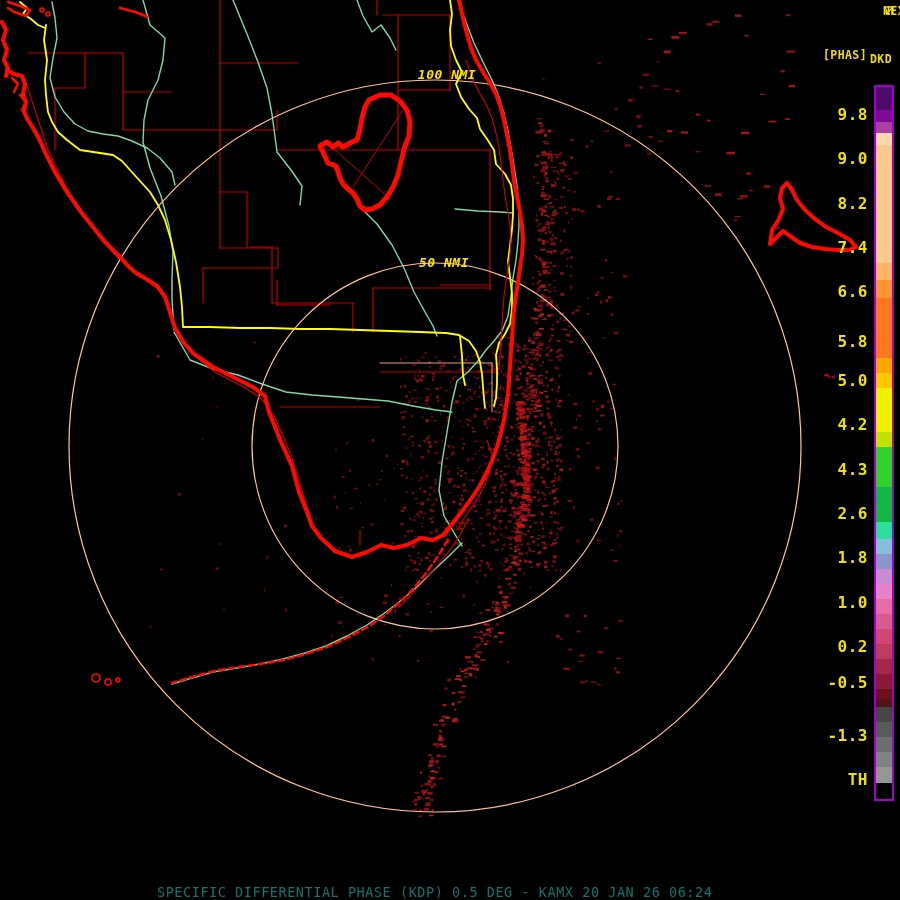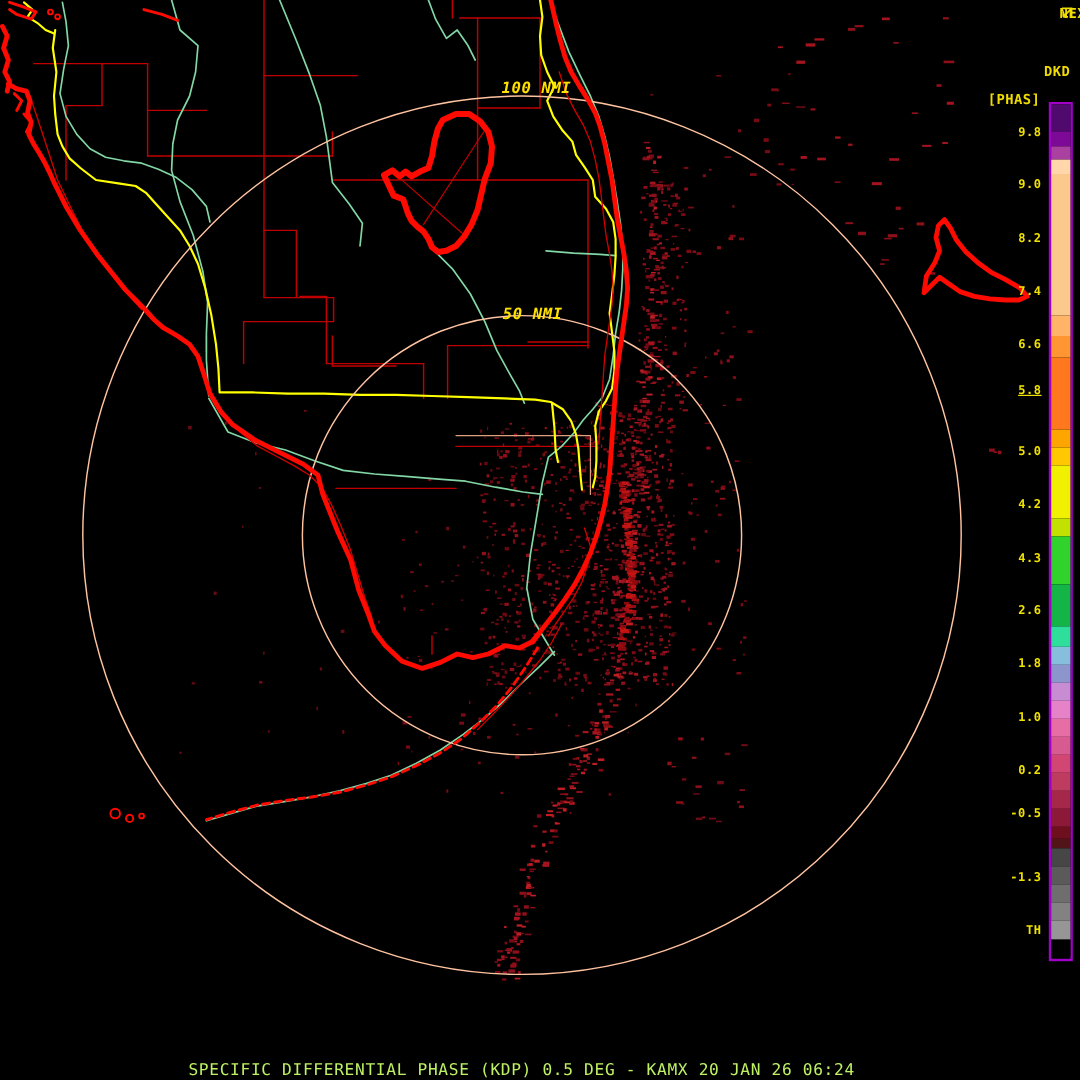--- a/index.html
+++ b/index.html
@@ -3,26 +3,26 @@
 <meta charset="utf-8">
 <style>
   html,body{margin:0;padding:0;background:#000;}
   #stage{position:relative;width:900px;height:900px;background:#000;overflow:hidden;
          font-family:"DejaVu Sans Mono","Liberation Mono",monospace;}
   #map-svg{position:absolute;left:0;top:0;}
   .lbl{position:absolute;white-space:pre;}
   #title-row{position:absolute;top:5px;right:5px;display:flex;align-items:center;gap:4px;}
   #title-text{color:#f0dc00;font-size:11.5px;font-weight:bold;letter-spacing:.4px;}
   #prod-code{position:absolute;top:52px;right:8px;color:#f0dc00;font-size:11.5px;font-weight:bold;letter-spacing:.4px;}
-  #prod-units{position:absolute;top:76px;right:33px;color:#f0dc00;font-size:11.5px;font-weight:bold;letter-spacing:.4px;margin-left:20px;}
+  #prod-units{position:absolute;top:48px;right:33px;color:#f0dc00;font-size:11.5px;font-weight:bold;letter-spacing:.4px;margin-left:20px;}
   #colorbar{position:absolute;left:874px;top:85px;width:20px;height:716px;border:2px solid #a000c8;box-sizing:border-box;background:#000;}
   .cbar-seg{width:100%;}
-  .cbar-lbl{position:absolute;right:32px;color:#f0e100;font-size:10px;font-weight:bold;letter-spacing:.5px;text-align:right;}
+  .cbar-lbl{position:absolute;right:32px;color:#f0e100;font-size:16px;font-weight:bold;letter-spacing:.5px;text-align:right;}
   .ring-lbl{position:absolute;color:#ffe100;font-size:13px;font-weight:bold;font-style:italic;letter-spacing:.5px;transform:translate(-50%,-50%);}
-  #caption{position:absolute;left:157px;top:884px;color:#bef264;font-size:13.5px;letter-spacing:.55px;}
+  #caption{position:absolute;left:157px;top:884px;color:#0f766e;font-size:13.5px;letter-spacing:.55px;}
 </style>
 </head>
 <body>
 
 <div id="stage">
   <svg id="map-svg" width="900" height="900" viewBox="0 0 900 900">
       <g>
         <rect x="504.0" y="595.8" width="4.5" height="2.7" fill="#a5141e"></rect>
         <rect x="542.1" y="318.9" width="4.4" height="1.0" fill="#a5141e"></rect>
         <rect x="433.0" y="723.7" width="5.1" height="2.1" fill="#8c0f19"></rect>
@@ -1954,21 +1954,21 @@
       <div class="cbar-seg" style="height: 15px; background: rgb(130, 130, 130);"></div>
       <div class="cbar-seg" style="height: 16px; background: rgb(150, 150, 150);"></div>
       <div class="cbar-seg" style="height: 14px; background: rgb(0, 0, 0);"></div>
     </div>
   <div id="cbar-labels">
       <div class="cbar-lbl" style="top: 105px;">9.8</div>
       <div class="cbar-lbl" style="top: 149.33px;">9.0</div>
       <div class="cbar-lbl" style="top: 193.66px; margin-left: 40px;">8.2</div>
       <div class="cbar-lbl" style="top: 237.99px; text-align: center;">7.4</div>
       <div class="cbar-lbl" style="top: 282.32px; text-align: right;">6.6</div>
-      <div class="cbar-lbl" style="top: 320px; text-decoration: underline;">5.8</div>
+      <div class="cbar-lbl" style="top: 332px;">5.8</div>
       <div class="cbar-lbl" style="top: 370.98px;">5.0</div>
       <div class="cbar-lbl" style="top: 415.31px;">4.2</div>
       <div class="cbar-lbl" style="top: 459.64px;">4.3</div>
       <div class="cbar-lbl" style="top: 503.97px;">2.6</div>
       <div class="cbar-lbl" style="top: 548.3px;">1.8</div>
       <div class="cbar-lbl" style="top: 592.63px;">1.0</div>
       <div class="cbar-lbl" style="top: 636.96px;">0.2</div>
       <div class="cbar-lbl" style="top: 673px;">-0.5</div>
       <div class="cbar-lbl" style="top: 725.62px; margin-left: 46px;">-1.3</div>
       <div class="cbar-lbl" style="top: 769.95px;">TH</div>

